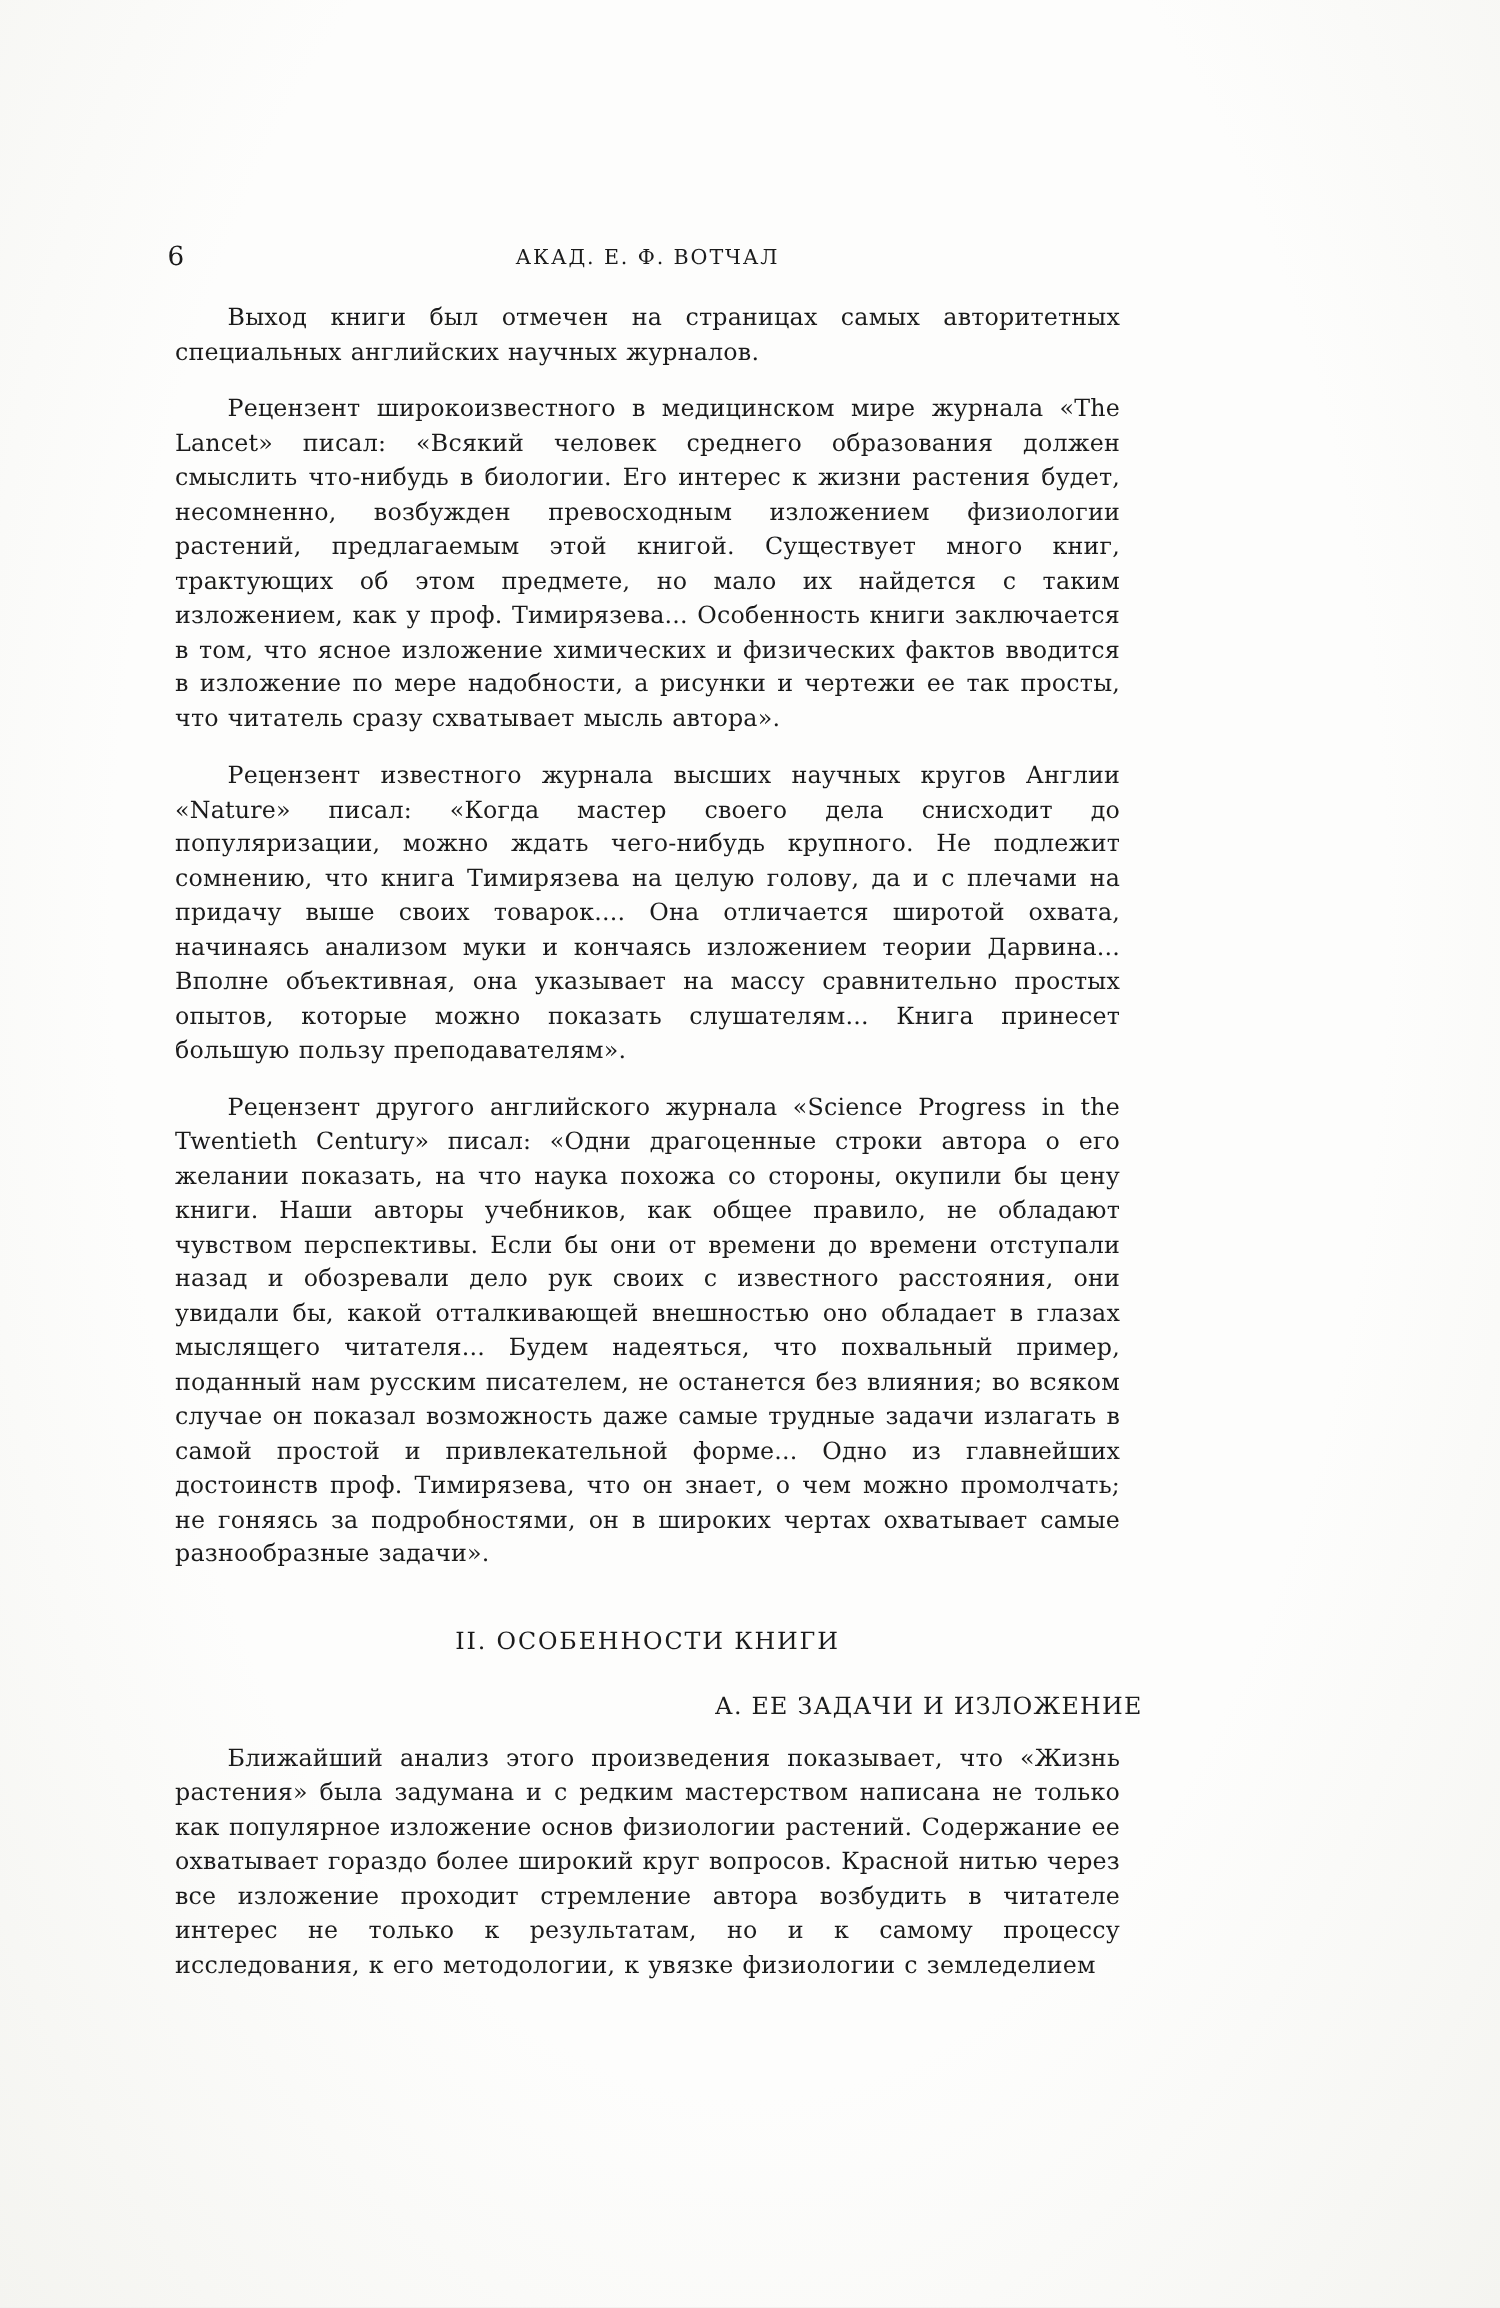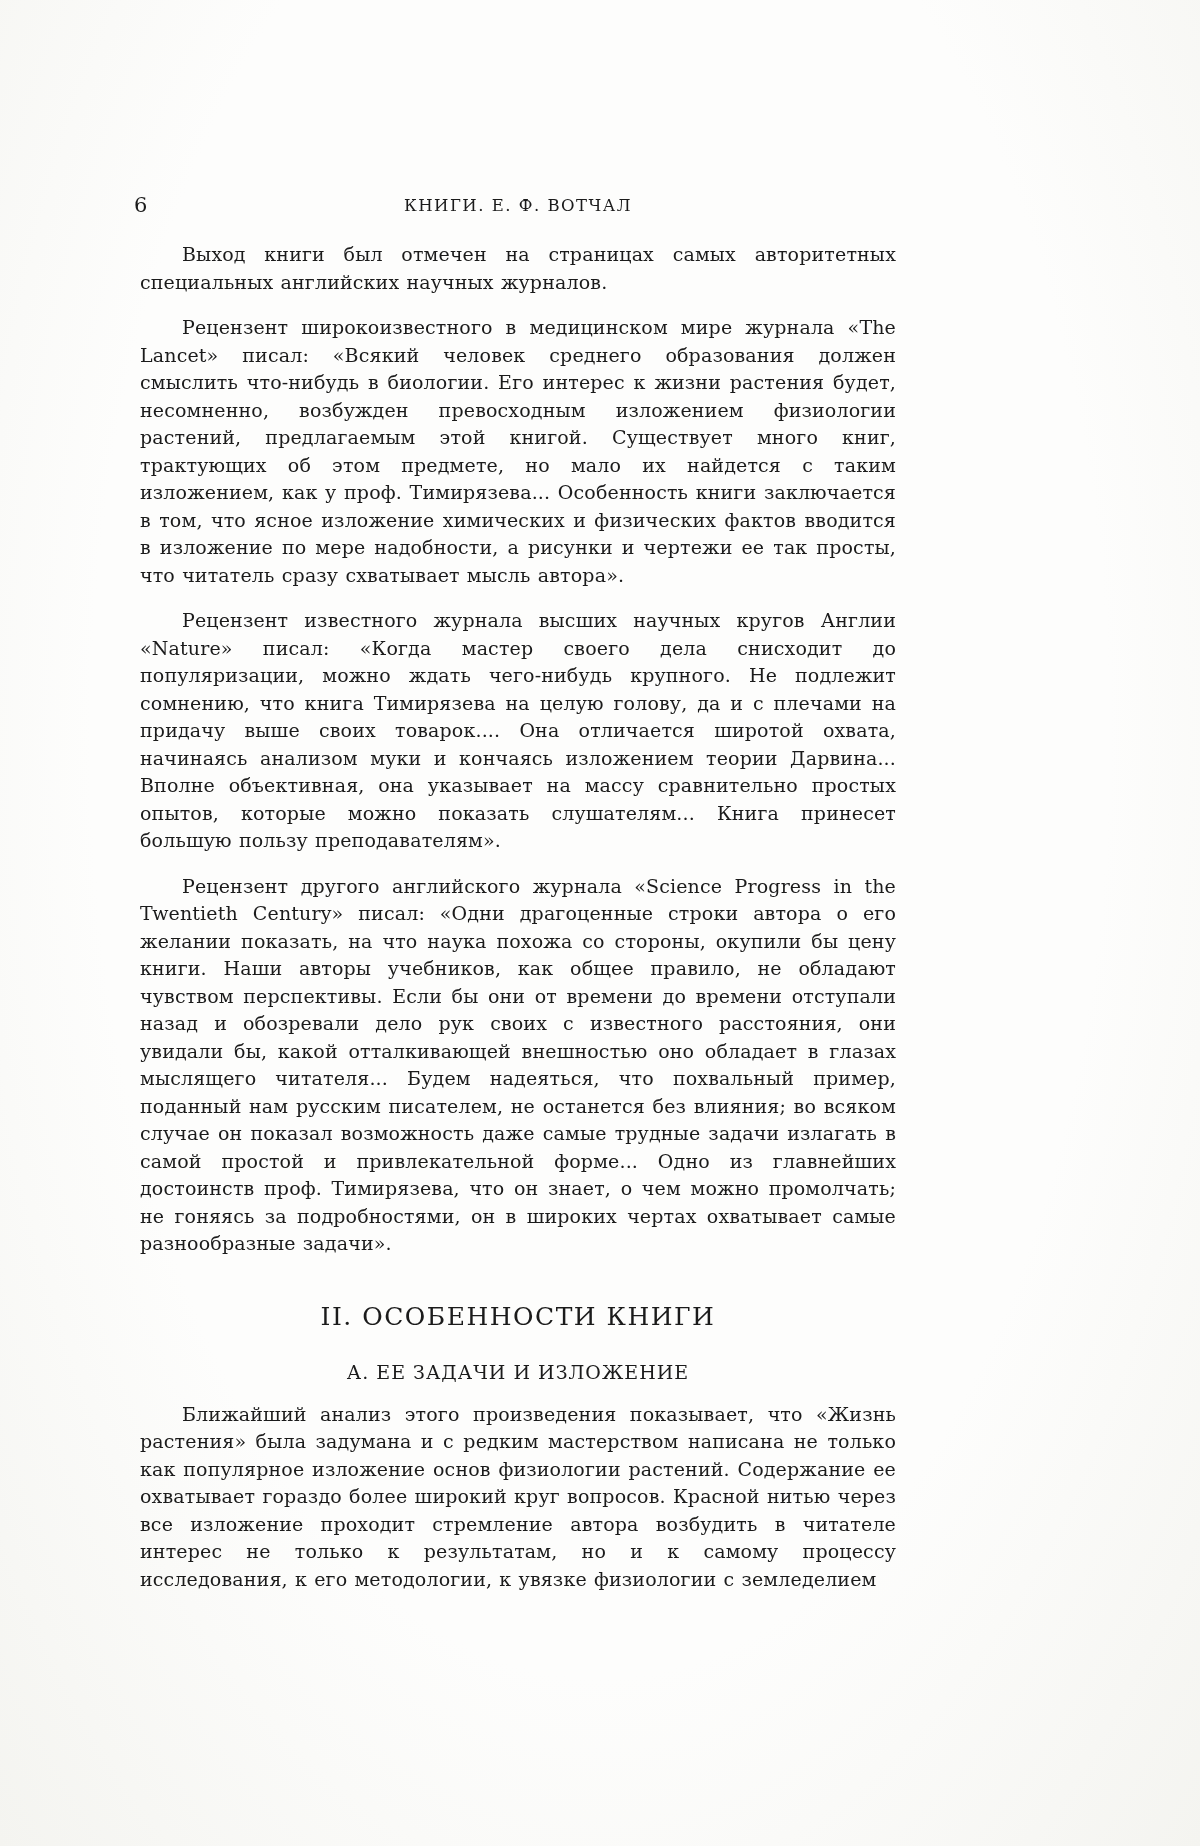--- a/index.html
+++ b/index.html
@@ -50,44 +50,44 @@
     text-indent: 42px;
     letter-spacing: 0.15px;
     word-spacing: 1px;
   }
   .text-block {
     margin-top: 11px;
   }
   h2.section-heading {
     margin: 44px 0 0 0;
     text-align: center;
-    font-size: 25px;
+    font-size: 19px;
     font-weight: normal;
     letter-spacing: 1.5px;
   }
   h3.subsection-heading {
     margin: 30px 0 0 0;
-    text-align: center;
+    text-align: right;
     font-size: 19px;
     font-weight: normal;
     letter-spacing: 1px;
   }
   p.after-heading-first {
     margin-top: 26px !important;
   }
 </style>
 </head>
 <body>
 
 <div class="page">
   <div class="content">
 
     <header class="running-header">
       <span class="page-num">6</span>
-      <span class="running-title">КНИГИ. Е. Ф. ВОТЧАЛ</span>
+      <span class="running-title">АКАД. Е. Ф. ВОТЧАЛ</span>
     </header>
 
     <div class="text-block">
       <p>Выход книги был отмечен на страницах самых авторитетных специальных английских научных журналов.</p>
       <p>Рецензент широкоизвестного в медицинском мире журнала «The Lancet» писал: «Всякий человек среднего образования должен смыслить что-нибудь в биологии. Его интерес к жизни растения будет, несомненно, возбужден превосходным изложением физиологии растений, предлагаемым этой книгой. Существует много книг, трактующих об этом предмете, но мало их найдется с таким изложением, как у проф. Тимирязева... Особенность книги заключается в том, что ясное изложение химических и физических фактов вводится в изложение по мере надобности, а рисунки и чертежи ее так просты, что читатель сразу схватывает мысль автора».</p>
       <p>Рецензент известного журнала высших научных кругов Англии «Nature» писал: «Когда мастер своего дела снисходит до популяризации, можно ждать чего-нибудь крупного. Не подлежит сомнению, что книга Тимирязева на целую голову, да и с плечами на придачу выше своих товарок.... Она отличается широтой охвата, начинаясь анализом муки и кончаясь изложением теории Дарвина... Вполне объективная, она указывает на массу сравнительно простых опытов, которые можно показать слушателям... Книга принесет большую пользу преподавателям».</p>
       <p>Рецензент другого английского журнала «Science Progress in the Twentieth Century» писал: «Одни драгоценные строки автора о его желании показать, на что наука похожа со стороны, окупили бы цену книги. Наши авторы учебников, как общее правило, не обладают чувством перспективы. Если бы они от времени до времени отступали назад и обозревали дело рук своих с известного расстояния, они увидали бы, какой отталкивающей внешностью оно обладает в глазах мыслящего читателя... Будем надеяться, что похвальный пример, поданный нам русским писателем, не останется без влияния; во всяком случае он показал возможность даже самые трудные задачи излагать в самой простой и привлекательной форме... Одно из главнейших достоинств проф. Тимирязева, что он знает, о чем можно промолчать; не гоняясь за подробностями, он в широких чертах охватывает самые разнообразные задачи».</p>
 
       <h2 class="section-heading">II. ОСОБЕННОСТИ КНИГИ</h2>
 

